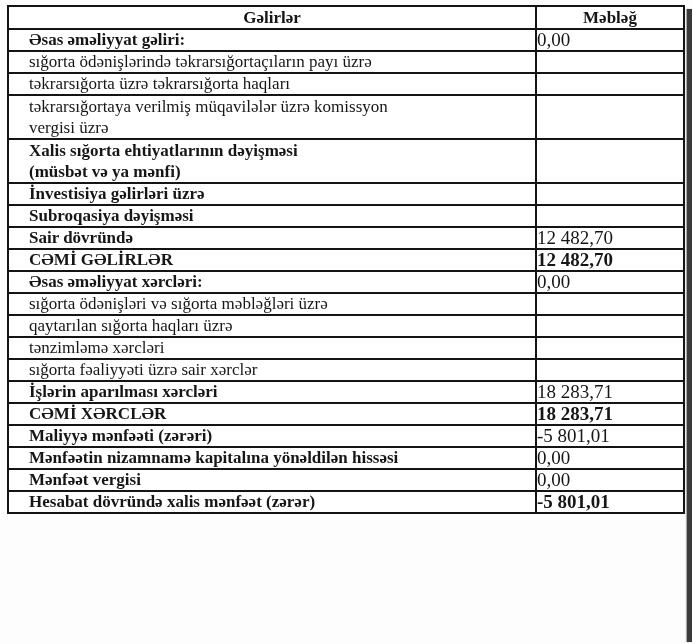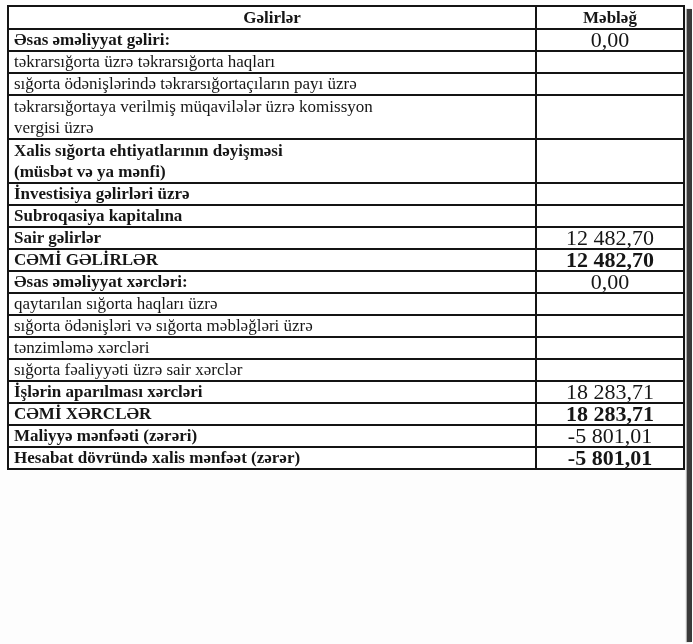--- a/index.html
+++ b/index.html
@@ -33,29 +33,29 @@
   .fin-table th {
     font-size: 17px;
     font-weight: bold;
     text-align: center;
     height: 21px;
     line-height: 21px;
     margin-top: 16px;
   }
   .fin-table td.label-cell {
     text-align: left;
-    padding-left: 5px;
+    padding-left: 20px;
     font-size: 17px;
     height: 20px;
     line-height: 20px;
     white-space: pre-line;
   }
   .fin-table td.value-cell {
-    text-align: center;
-    font-size: 22px;
+    text-align: left;
+    font-size: 19px;
     height: 20px;
     line-height: 20px;
   }
   .fin-table tr.double td.label-cell,
   .fin-table tr.double td.value-cell {
     height: auto;
     line-height: 21px;
   }
   .fin-table .bold {
     font-weight: bold;
@@ -84,63 +84,63 @@
       <th>Məbləğ</th>
     </tr>
   </thead>
   <tbody id="table-body">
 
   <tr>
         <td class="label-cell bold">Əsas əməliyyat gəliri:</td>
         <td class="value-cell">0,00</td>
       </tr>
       <tr>
-        <td class="label-cell">təkrarsığorta üzrə təkrarsığorta haqları</td>
+        <td class="label-cell">sığorta ödənişlərində təkrarsığortaçıların payı üzrə</td>
         <td class="value-cell"></td>
       </tr>
       <tr>
-        <td class="label-cell">sığorta ödənişlərində təkrarsığortaçıların payı üzrə</td>
+        <td class="label-cell">təkrarsığorta üzrə təkrarsığorta haqları</td>
         <td class="value-cell"></td>
       </tr>
       <tr class="double">
         <td class="label-cell">təkrarsığortaya verilmiş müqavilələr üzrə komissyon
 vergisi üzrə</td>
         <td class="value-cell"></td>
       </tr>
       <tr class="double">
         <td class="label-cell bold">Xalis sığorta ehtiyatlarının dəyişməsi
 (müsbət və ya mənfi)</td>
         <td class="value-cell"></td>
       </tr>
       <tr>
         <td class="label-cell bold">İnvestisiya gəlirləri üzrə</td>
         <td class="value-cell"></td>
       </tr>
       <tr>
-        <td class="label-cell bold">Subroqasiya kapitalına</td>
+        <td class="label-cell bold">Subroqasiya dəyişməsi</td>
         <td class="value-cell"></td>
       </tr>
       <tr>
-        <td class="label-cell bold">Sair gəlirlər</td>
+        <td class="label-cell bold">Sair dövründə</td>
         <td class="value-cell">12 482,70</td>
       </tr>
       <tr>
         <td class="label-cell bold">CƏMİ GƏLİRLƏR</td>
         <td class="value-cell bold">12 482,70</td>
       </tr>
       <tr>
         <td class="label-cell bold">Əsas əməliyyat xərcləri:</td>
         <td class="value-cell">0,00</td>
       </tr>
       <tr>
-        <td class="label-cell">qaytarılan sığorta haqları üzrə</td>
+        <td class="label-cell">sığorta ödənişləri və sığorta məbləğləri üzrə</td>
         <td class="value-cell"></td>
       </tr>
       <tr>
-        <td class="label-cell">sığorta ödənişləri və sığorta məbləğləri üzrə</td>
+        <td class="label-cell">qaytarılan sığorta haqları üzrə</td>
         <td class="value-cell"></td>
       </tr>
       <tr>
         <td class="label-cell">tənzimləmə xərcləri</td>
         <td class="value-cell"></td>
       </tr>
       <tr>
         <td class="label-cell">sığorta fəaliyyəti üzrə sair xərclər</td>
         <td class="value-cell"></td>
       </tr>
@@ -150,19 +150,27 @@
       </tr>
       <tr>
         <td class="label-cell bold">CƏMİ XƏRCLƏR</td>
         <td class="value-cell bold">18 283,71</td>
       </tr>
       <tr>
         <td class="label-cell bold">Maliyyə mənfəəti (zərəri)</td>
         <td class="value-cell">-5 801,01</td>
       </tr>
       <tr>
+        <td class="label-cell bold">Mənfəətin nizamnamə kapitalına yönəldilən hissəsi</td>
+        <td class="value-cell">0,00</td>
+      </tr>
+      <tr>
+        <td class="label-cell bold">Mənfəət vergisi</td>
+        <td class="value-cell">0,00</td>
+      </tr>
+      <tr>
         <td class="label-cell bold">Hesabat dövründə xalis mənfəət (zərər)</td>
         <td class="value-cell bold">-5 801,01</td>
       </tr>
     </tbody>
 </table>
 
 <div class="edge-shadow"></div>
 
 </body></html>

